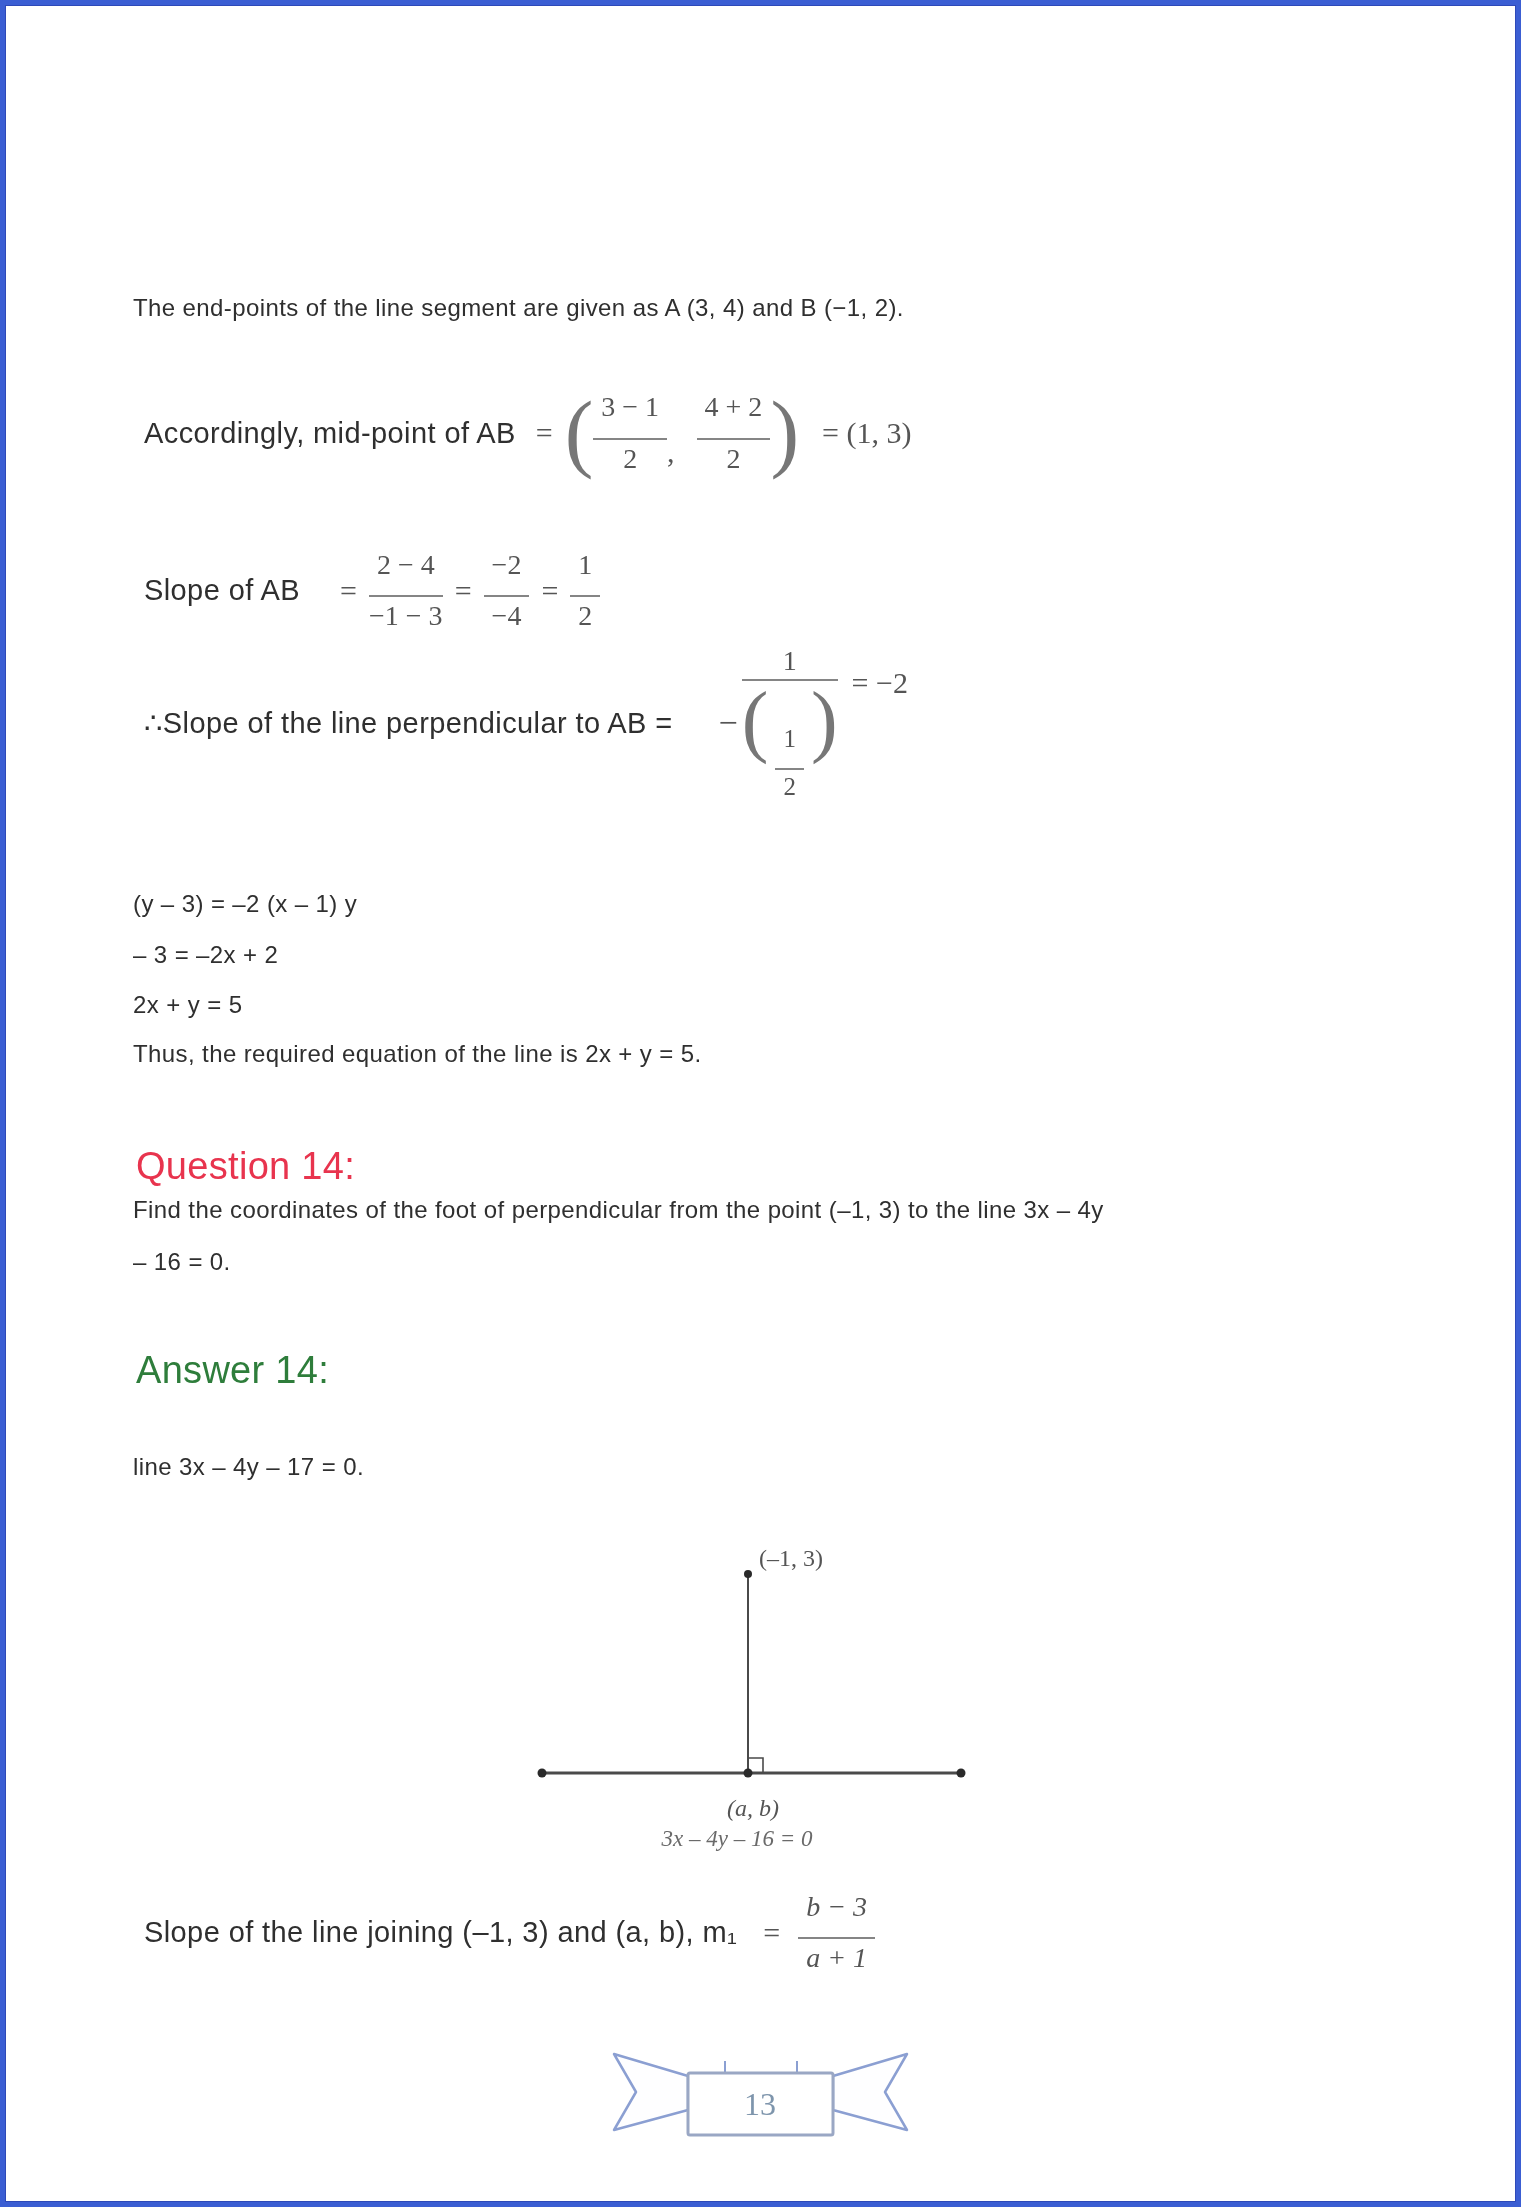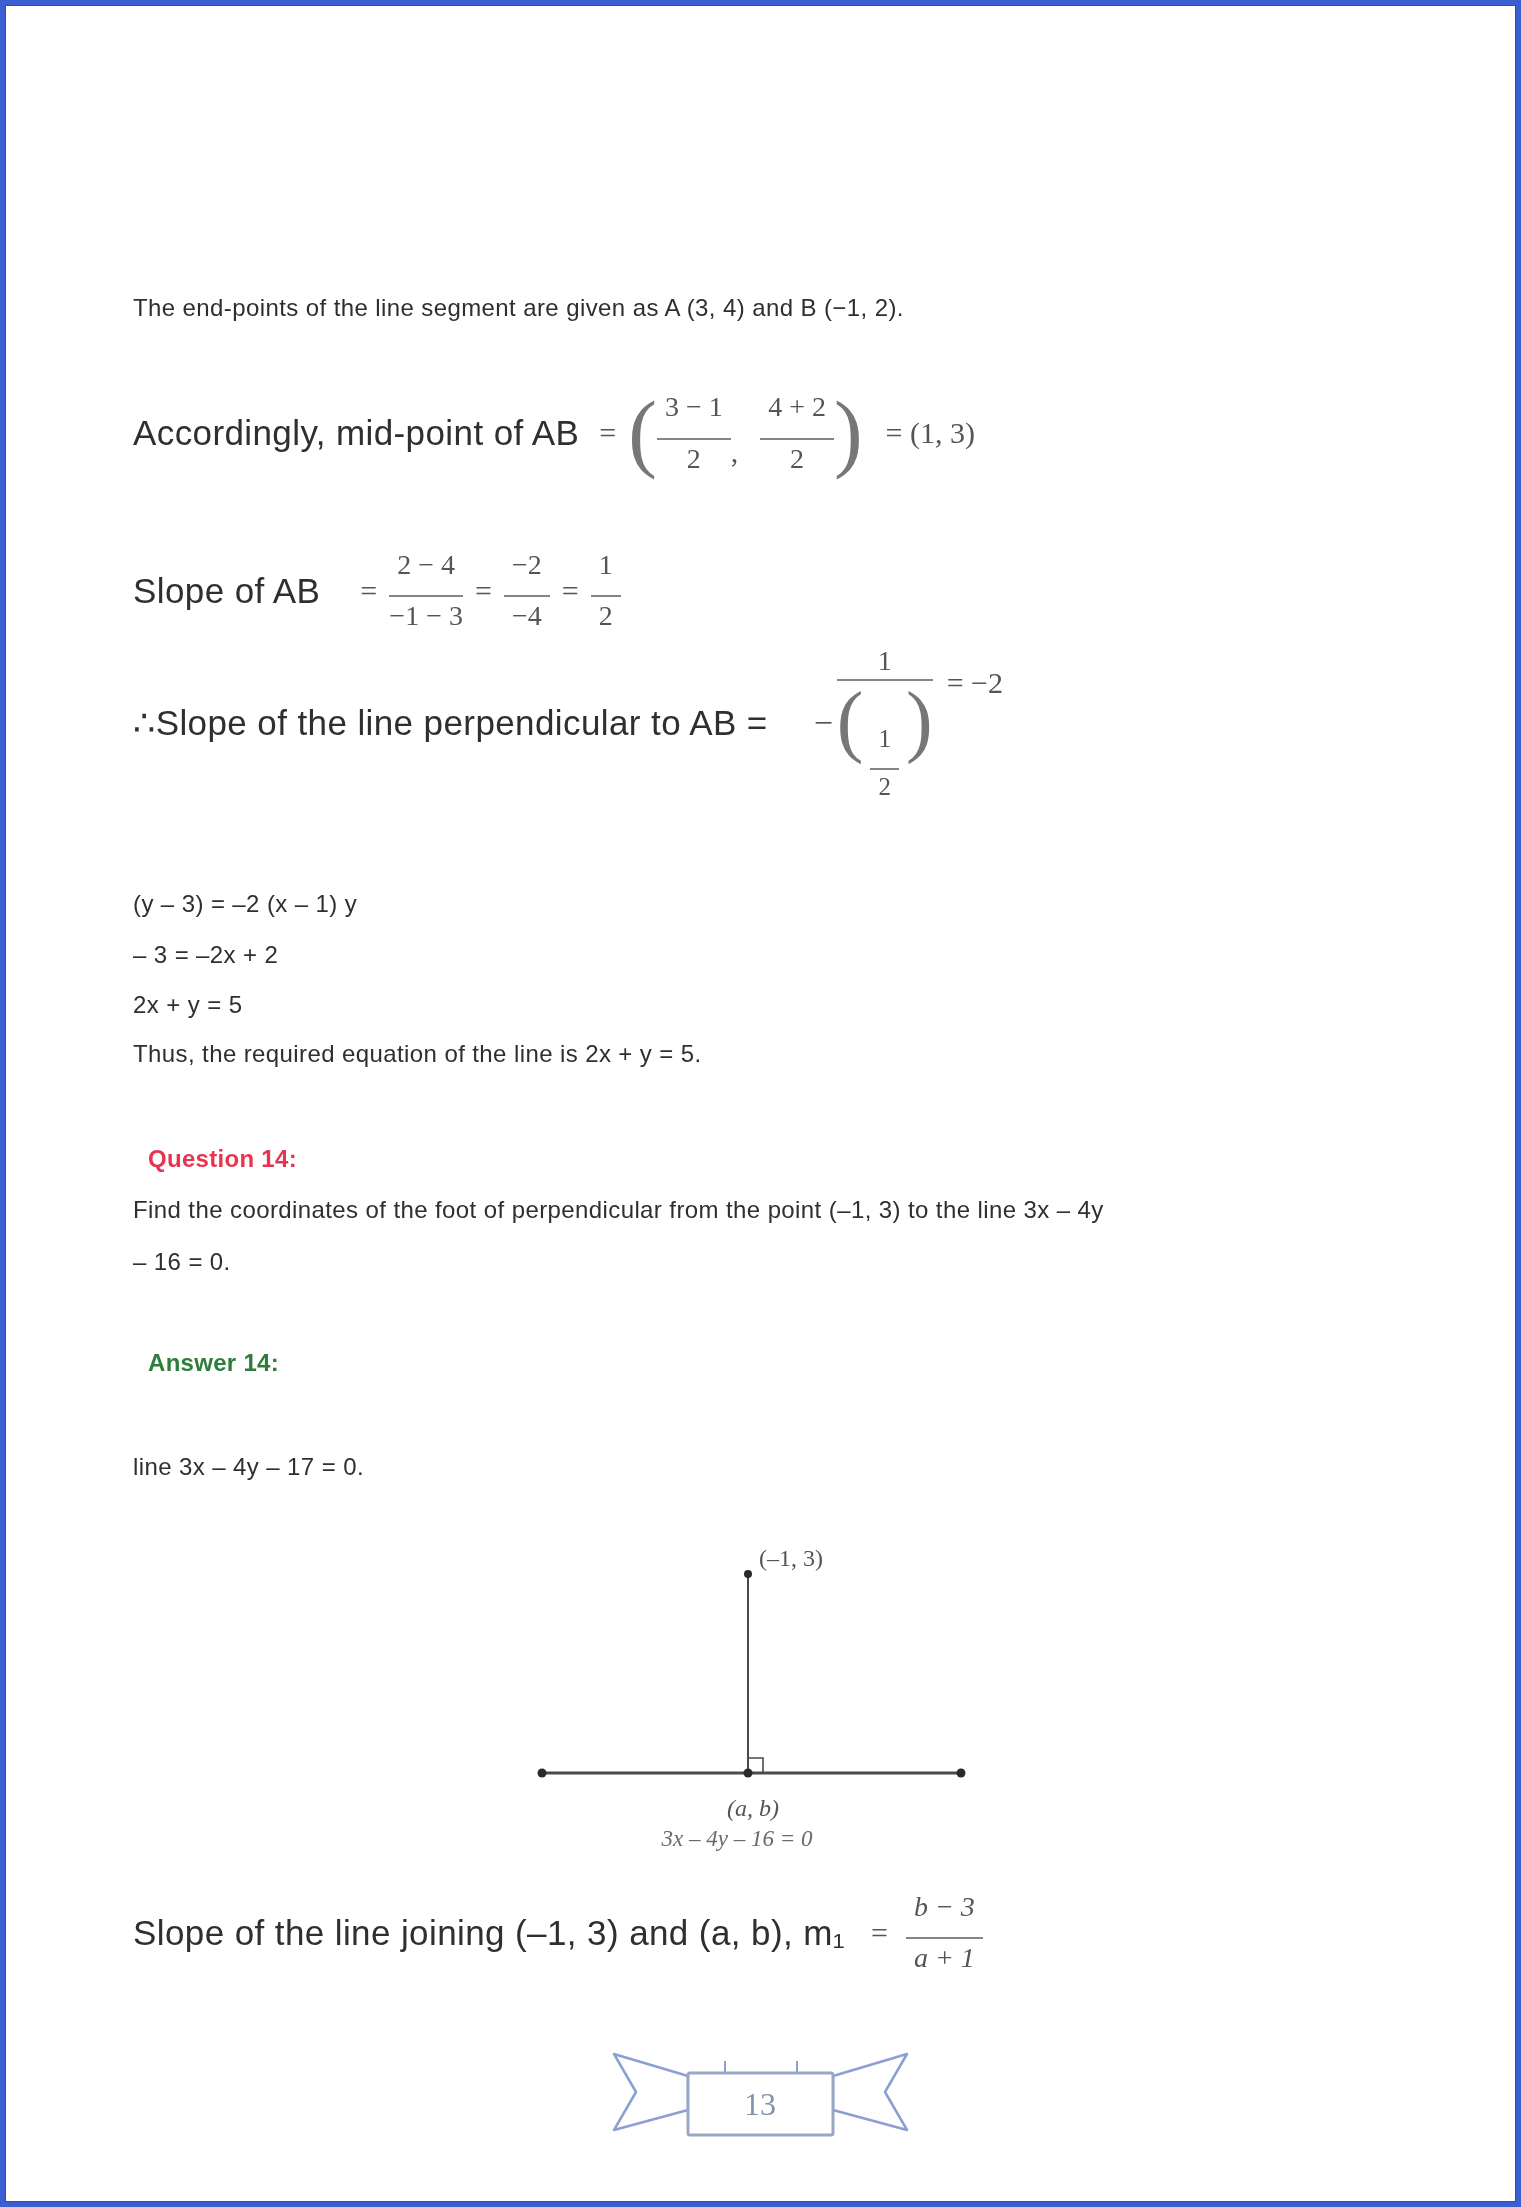--- a/index.html
+++ b/index.html
@@ -8,36 +8,36 @@
     font-family:"Liberation Sans", sans-serif; overflow:hidden;
   }
   .frame { position:absolute; inset:0; border:5px solid #3b5ed3; pointer-events:none; z-index:5; }
   .frame::after { content:""; position:absolute; inset:0; border:1px solid #2e49b8; }
 
   .line {
     position:absolute; left:133px; font-size:24px; color:#2f2f2f;
     letter-spacing:0.4px; white-space:pre;
   }
   .row { position:absolute; left:133px; display:flex; align-items:center; }
-  .row .label { font-size:35px; color:#2f2f2f; letter-spacing:0.4px; white-space:pre; }
+  .row .label { font-size:29px; color:#2f2f2f; letter-spacing:0.4px; white-space:pre;margin-left:11px; }
 
   .math { font-family:"Liberation Serif", serif; color:#555; }
   .eq   { font-size:30px; margin:0 12px; }
   .frac {
     display:inline-flex; flex-direction:column; align-items:center;
     font-family:"Liberation Serif", serif; color:#555;
     font-size:28px; line-height:1.15; text-align:center;
   }
   .frac .num { display:block; padding:0 8px 14px; border-bottom:2px solid #858585; align-self:stretch; }
   .frac .den { display:block; padding-top:3px; }
   .frac.italic { font-style:italic; }
   .bigparen { font-family:"Liberation Serif", serif; color:#777; line-height:0.9; font-weight:300; }
   .den-group { display:flex; align-items:center; border:none; }
 
-  .heading { position:absolute; left:148px; font-size:24px; font-weight:bold; letter-spacing:0.3px; }
+  .heading { position:absolute; left:136px; font-size:38px; font-weight:normal; letter-spacing:0.3px; }
 
   svg text { font-family:"Liberation Serif", serif; }
 </style>
 </head>
 <body>
 
 <div id="page">
   <div class="frame" style="border-color: rgb(59, 94, 211);"></div>
 
   <div class="line" style="top:294px">The end-points of the line segment are given as A (3, 4) and B (−1, 2).</div>

